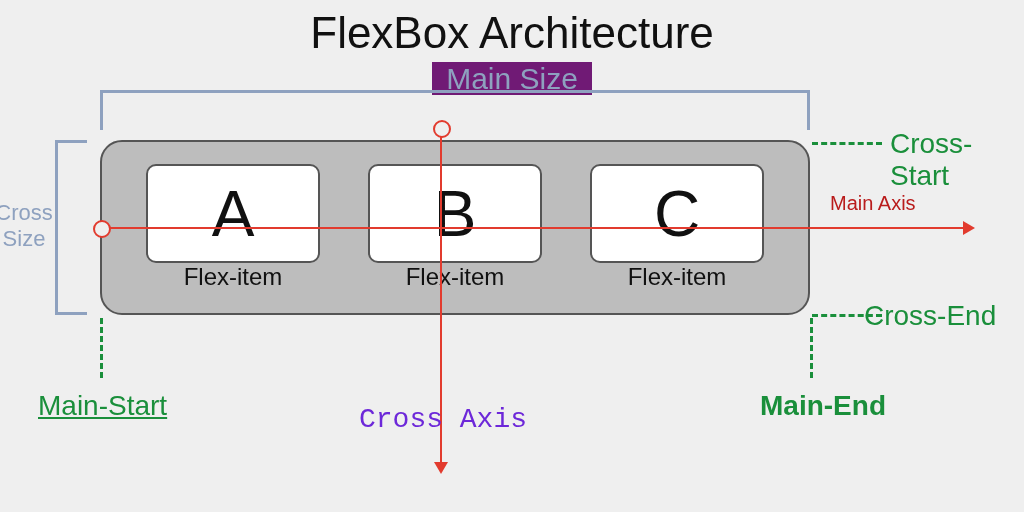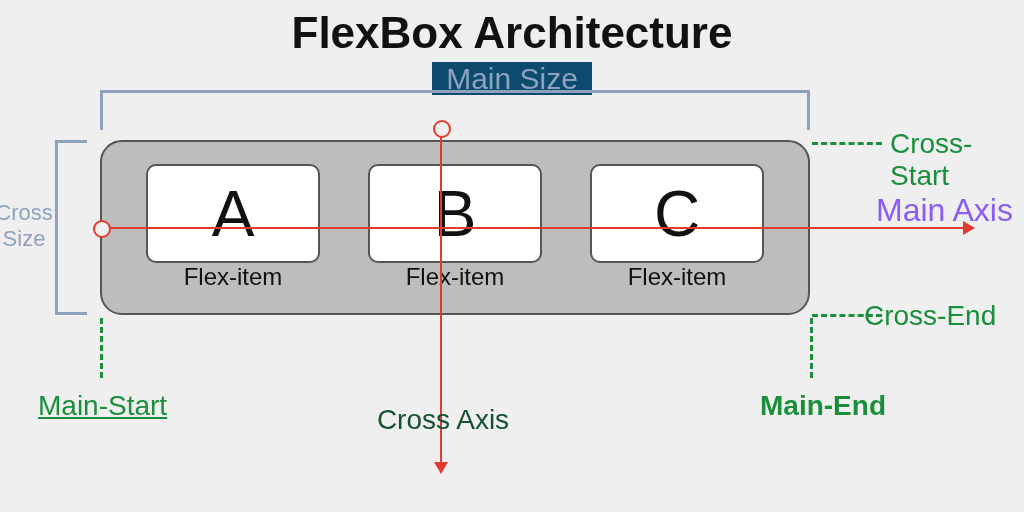--- a/index.html
+++ b/index.html
@@ -1,30 +1,30 @@
 <!DOCTYPE html>
 <html><head>
 <meta charset="utf-8">
 <style>
   html,body{margin:0;padding:0;width:1024px;height:512px;background:#efefef;font-family:"Segoe UI",Arial,sans-serif;color:#111;}
   .stage{position:relative;width:1024px;height:512px;}
-  .title{position:absolute;top:8px;left:0;width:100%;text-align:center;font-size:44px;font-weight:700;}
+  .title{position:absolute;top:8px;left:0;width:100%;text-align:center;font-size:44px;font-weight:400;}
   
   .flex-container{position:absolute;left:100px;top:140px;width:710px;height:175px;background:#bdbdbd;border:2px solid #555;border-radius:22px;display:flex;align-items:center;justify-content:space-around;padding:0 20px;box-sizing:border-box;}
   .flex-col{display:flex;flex-direction:column;align-items:center;}
   .flex-item{width:170px;height:95px;background:#fff;border:2px solid #555;border-radius:10px;display:flex;align-items:center;justify-content:center;font-size:64px;font-weight:500;}
   .flex-item-label{font-size:24px;}
   .container-label{position:absolute;left:135px;top:324px;font-size:26px;}
   
   .bracket-main{position:absolute;left:100px;top:90px;width:710px;height:40px;}
   .bracket-main .bar{position:absolute;top:0;left:0;right:0;height:0;border-top:3px solid #8ea1bf;}
   .bracket-main .tick-l{position:absolute;left:0;top:0;width:0;height:40px;border-left:3px solid #8ea1bf;}
   .bracket-main .tick-r{position:absolute;right:0;top:0;width:0;height:40px;border-left:3px solid #8ea1bf;}
   .main-size-label{position:absolute;top:62px;left:0;width:100%;text-align:center;font-size:30px;color:#8ea1bf;}
-  .main-size-label span{background:#0c4a6e;padding:0 14px;}
+  .main-size-label span{background:#701a75;padding:0 14px;}
   
   .bracket-cross{position:absolute;left:55px;top:140px;width:32px;height:175px;}
   .bracket-cross .bar{position:absolute;left:0;top:0;bottom:0;width:0;border-left:3px solid #8ea1bf;}
   .bracket-cross .tick-t{position:absolute;left:0;top:0;width:32px;height:0;border-top:3px solid #8ea1bf;}
   .bracket-cross .tick-b{position:absolute;left:0;bottom:0;width:32px;height:0;border-top:3px solid #8ea1bf;}
   .cross-size-label{position:absolute;left:-6px;top:200px;width:60px;text-align:center;font-size:22px;line-height:1.2;color:#8ea1bf;}
   
   .dash{border-top:3px dashed #1a8f3b;position:absolute;height:0;}
   .cross-start-dash{left:812px;top:142px;width:70px;}
   .cross-end-dash  {left:812px;top:314px;width:70px;}
@@ -33,25 +33,25 @@
   .cross-end-label  {left:864px;top:300px;}
   
   .vdash{border-left:3px dashed #1a8f3b;position:absolute;width:0;}
   .main-start-dash{left:100px;top:318px;height:60px;}
   .main-end-dash  {left:810px;top:318px;height:60px;}
   .main-start-label{left:38px;top:390px;text-decoration:underline;}
   .main-end-label  {left:760px;top:390px;font-weight:bold;}
   .main-axis-line{position:absolute;left:100px;top:227px;width:870px;height:0;border-top:2px solid #e23b2e;}
   .main-axis-arrow{position:absolute;left:963px;top:221px;width:0;height:0;border-left:12px solid #e23b2e;border-top:7px solid transparent;border-bottom:7px solid transparent;}
   .main-axis-origin{position:absolute;left:93px;top:220px;width:14px;height:14px;border:2px solid #e23b2e;border-radius:50%;background:#efefef;}
-  .main-axis-label{position:absolute;left:876px;top:192px;font-size:32px;color:#8b5cf6;}
+  .main-axis-label{position:absolute;left:830px;top:192px;font-size:20px;color:#b91c1c;}
   .cross-axis-line{position:absolute;left:440px;top:128px;width:0;height:340px;border-left:2px solid #e23b2e;}
   .cross-axis-arrow{position:absolute;left:434px;top:462px;width:0;height:0;border-top:12px solid #e23b2e;border-left:7px solid transparent;border-right:7px solid transparent;}
   .cross-axis-origin{position:absolute;left:433px;top:120px;width:14px;height:14px;border:2px solid #e23b2e;border-radius:50%;background:#efefef;}
-  .cross-axis-label{position:absolute;left:318px;top:404px;font-size:28px;color:#14532d;width:250px;text-align:center;}
+  .cross-axis-label{position:absolute;left:318px;top:404px;font-size:28px;color:#6d28d9;width:250px;text-align:center;font-family:Liberation Mono, monospace;}
 </style>
 </head>
 <body>
 
 <div class="stage">
 
   <div class="title">FlexBox Architecture</div>
 
   <div class="main-size-label"><span>Main Size</span></div>
   <div class="bracket-main">

